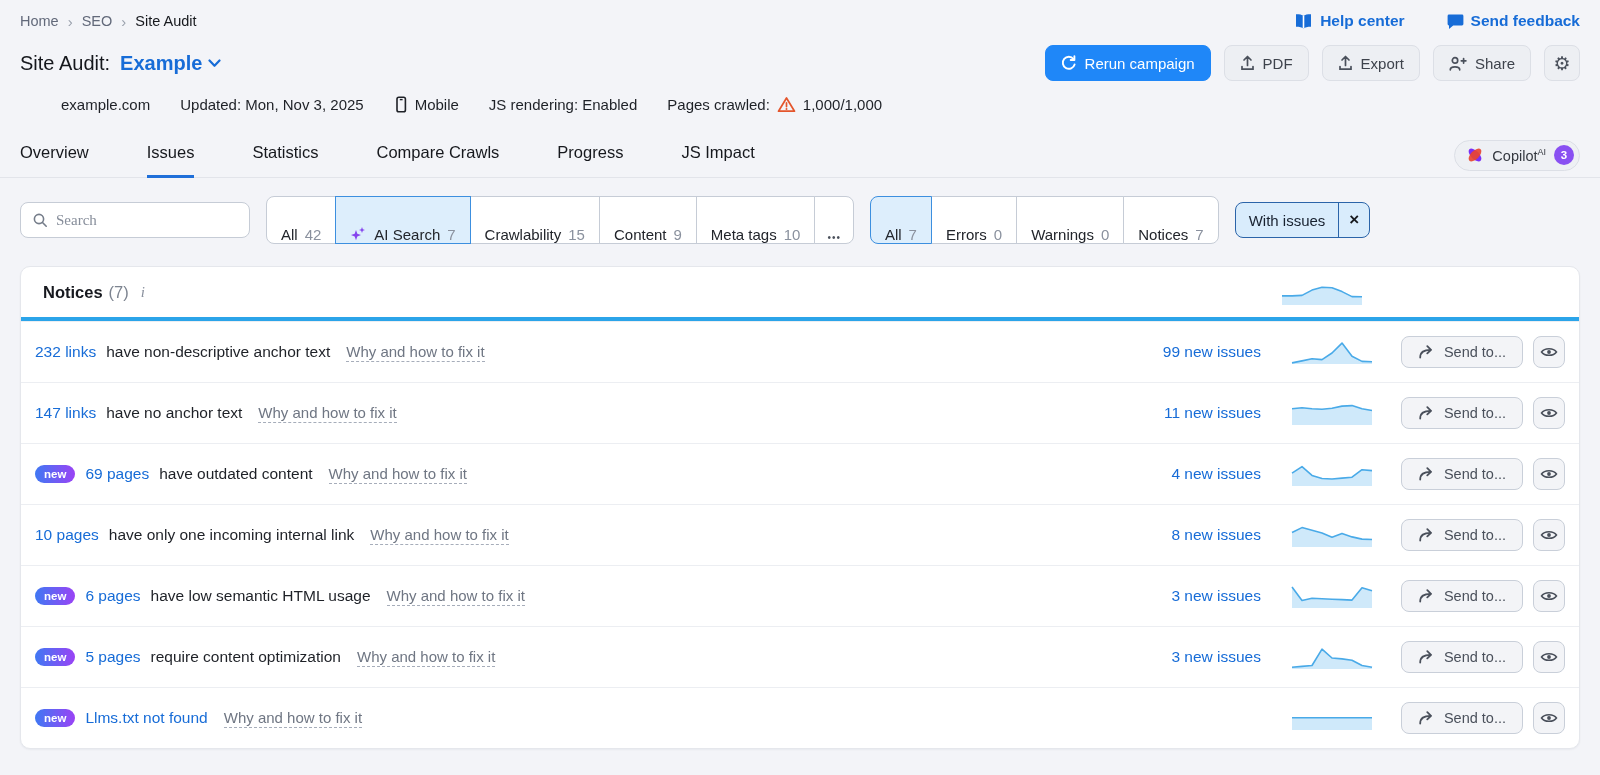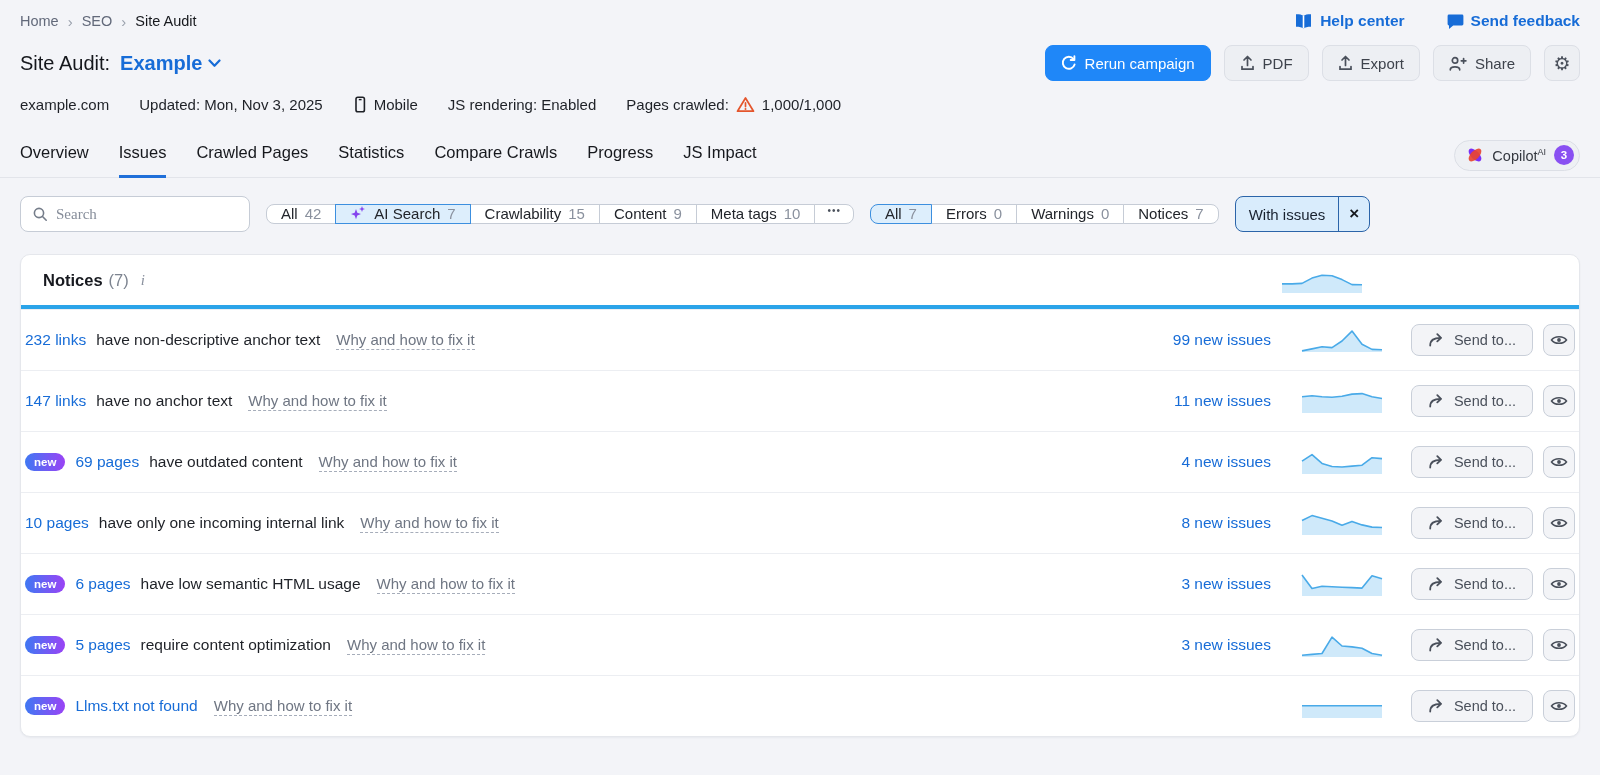--- a/index.html
+++ b/index.html
@@ -24,59 +24,59 @@
   .title-row { display:flex; align-items:center; margin-top:15px; }
   .page-title { font-size:20px; font-weight:400; color:#15171c; }
   .campaign-select { display:flex; align-items:center; gap:6px; margin-left:10px; color:#176cd7; font-size:20px; font-weight:700; cursor:pointer; }
   .actions { margin-left:auto; display:flex; gap:13px; align-items:center; }
   .btn { height:36px; border:none; border-radius:8px; display:flex; align-items:center; gap:8px;
          padding:0 15px; font-size:15px; font-family:inherit; cursor:pointer;
          background:#edeff3; color:#3e434c; border:1px solid #dcdfe6; }
   .btn-primary { background:#1f87f8; border-color:#1f87f8; color:#fff; }
   .btn-square { width:36px; padding:0; justify-content:center; font-size:19px; color:#4a505b; }
 
-  .meta-row { display:flex; align-items:flex-start; gap:30px; margin-top:15px; font-size:15px; color:#1e2127; }
+  .meta-row { display:flex; align-items:flex-start; gap:30px; margin-top:15px; font-size:15px; color:#1e2127;margin-left:41px; }
   .meta-item { display:flex; align-items:center; gap:7px; }
 
   
   .tabs-wrap { border-bottom:1px solid #e2e4ea; margin-top:20px; }
-  .tabs-row { display:flex; align-items:center; padding:0 20px; }
+  .tabs-row { display:flex; align-items:center; padding:0 20px;gap:28px; }
   .tab { font-size:16.5px; font-weight:500; color:#16181d; padding:10px 0 13px; margin-right:30px; cursor:pointer; border-bottom:3px solid transparent; margin-bottom:-1px; }
   .tab.active { border-bottom-color:#1f6fd9; }
   .copilot-chip { margin-left:auto; display:flex; align-items:center; gap:8px; background:#eef0f4; border:1px solid #dcdfe6; border-radius:17px; height:31px; padding:0 5px 0 11px; cursor:pointer; }
   .copilot-label { font-size:14.5px; color:#34383f; }
   .copilot-label sup { font-size:9px; }
   .copilot-badge { width:20px; height:20px; border-radius:50%; background:#8950f2; color:#fff; font-size:11.5px; font-weight:700; display:flex; align-items:center; justify-content:center; }
 
   
   .filter-row { display:flex; align-items:center; margin-top:18px; }
   .search-box { width:230px; height:36px; background:#fff; border:1px solid #c6ccd6; border-radius:8px; display:flex; align-items:center; gap:8px; padding:0 11px; }
   .search-box input { border:none; outline:none; font-size:15px; font-family:Liberation Serif, serif; width:100%; color:#2a2d33; background:transparent; }
   .search-box input::placeholder { color:#868d9a; }
   .chip-group { display:flex; margin-left:16px; }
-  .chip { height:20px; display:flex; align-items:flex-start; gap:7px; padding:0 14px; background:#fff; border:1px solid #c6ccd6; margin-left:-1px; font-size:15px; color:#22252b; cursor:pointer; white-space:nowrap; }
+  .chip { height:48px; display:flex; align-items:flex-end; gap:7px; padding:0 14px; background:#fff; border:1px solid #c6ccd6; margin-left:-1px; font-size:15px; color:#22252b; cursor:pointer; white-space:nowrap; }
   .chip:first-child { border-radius:8px 0 0 8px; margin-left:0; }
   .chip:last-child { border-radius:0 8px 8px 0; }
   .chip .count { color:#8a919e; }
   .chip.selected { background:#ddeefc; border-color:#3c8fdf; position:relative; z-index:1; }
   .chip.more { font-size:10px; letter-spacing:1px; color:#4a505b; padding:0 12px; }
   .with-issues { margin-left:16px; display:flex; align-items:center; height:36px; background:#d9ecfc; border:1.5px solid #2b64a9; border-radius:8px; overflow:hidden; cursor:pointer; }
   .with-issues .wi-label { padding:0 13px; font-size:15px; color:#18212f; }
   .with-issues .wi-x { padding:0 10px; font-size:17px; font-weight:700; color:#16181d; border-left:1px solid #2b64a9; height:100%; display:flex; align-items:center; }
 
   
   .card { margin:22px 20px 0; background:#fff; border:1px solid #e5e7ec; border-radius:10px; box-shadow:0 1px 2px rgba(20,30,60,.05); overflow:hidden; }
   .card-header { height:50px; display:flex; align-items:center; padding:0 22px; position:relative; }
   .card-title { font-size:16.5px; font-weight:700; color:#17191f; }
   .card-count { font-size:16.5px; color:#7d8490; margin-left:6px; }
   .info-i { margin-left:12px; color:#8a919e; font-style:italic; font-family:"Liberation Serif", serif; font-size:15px; }
   .header-spark { position:absolute; right:216px; top:11px; width:82px; height:28px; }
   .blue-bar { height:4px; background:#2ba4e9; }
 
-  .issue-row { height:61px; display:flex; align-items:center; padding:0 4px; border-top:1px solid #eceef2; }
+  .issue-row { height:61px; display:flex; align-items:center; padding:0 14px; border-top:1px solid #eceef2; }
   .issue-row:first-of-type { border-top:none; }
   .row-left { display:flex; align-items:center; gap:10px; flex:1; min-width:0; }
   .badge-new { background:linear-gradient(90deg,#3f78f3,#9a43f5); color:#fff; font-size:11.5px; font-weight:700; padding:3px 9px; border-radius:10px; }
   .row-link { color:#176cd7; font-size:15.5px; cursor:pointer; white-space:nowrap; }
   .row-text { font-size:15.5px; color:#1e2127; white-space:nowrap; }
   .fix-link { color:#6f7683; font-size:15px; border-bottom:1px dashed #a6adba; padding-bottom:1px; margin-left:6px; cursor:pointer; white-space:nowrap; }
   .issues-link { color:#176cd7; font-size:15.5px; min-width:130px; text-align:right; margin-right:30px; cursor:pointer; }
   .spark { width:82px; height:26px; margin-right:28px; }
   .send-btn { height:32px; width:122px; border:1px solid #c9cfd9; background:#f3f4f7; border-radius:8px; display:flex; align-items:center; justify-content:center; gap:9px; color:#4a505b; font-size:14.5px; font-family:inherit; cursor:pointer; }
   .eye-btn { height:32px; width:32px; margin-left:10px; border:1px solid #c9cfd9; background:#f3f4f7; border-radius:8px; display:flex; align-items:center; justify-content:center; cursor:pointer; }
@@ -191,21 +191,20 @@
         </svg>
       </span>
     <span>1,000/1,000</span>
   </span>
 </div>
 
 <div class="tabs-wrap">
   <div class="tabs-row">
     <span class="tab">Overview</span>
     <span class="tab active">Issues</span>
-    <span class="tab">Crawled Pages</span>
     <span class="tab">Statistics</span>
     <span class="tab">Compare Crawls</span>
     <span class="tab">Progress</span>
     <span class="tab">JS Impact</span>
     <span class="copilot-chip">
       <span>
           <svg width="18" height="18" viewBox="0 0 18 18">
             <ellipse cx="9" cy="9" rx="8" ry="4.2" fill="#7a2ff5" transform="rotate(45 9 9)"></ellipse>
             <ellipse cx="9" cy="9" rx="8" ry="4.2" fill="#e8452f" transform="rotate(-45 9 9)" opacity="0.92"></ellipse>
           </svg>

